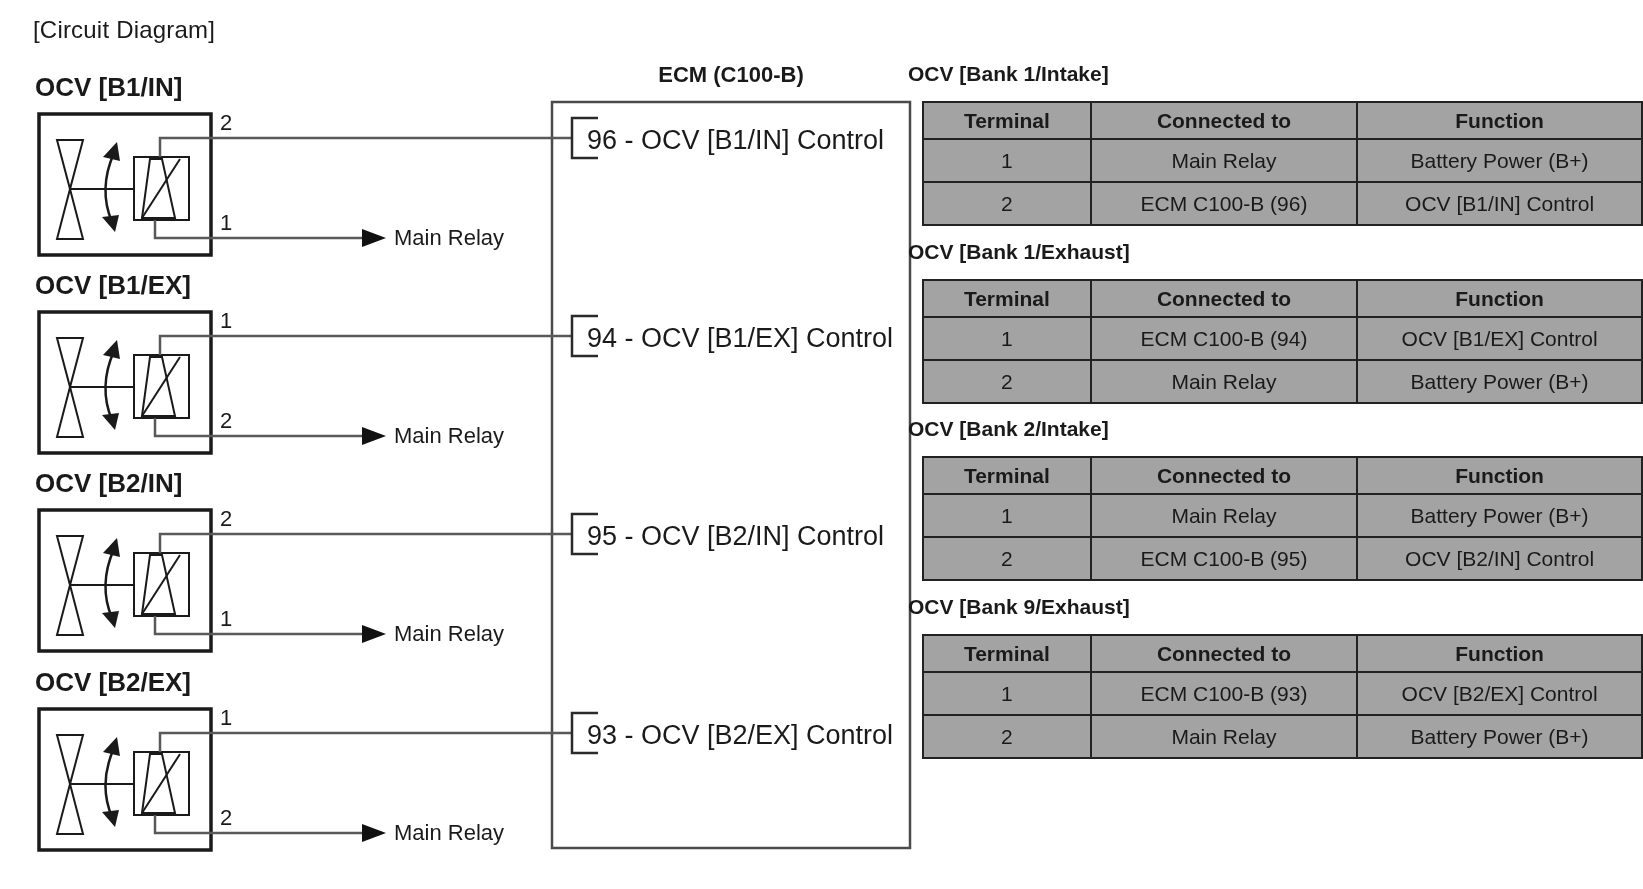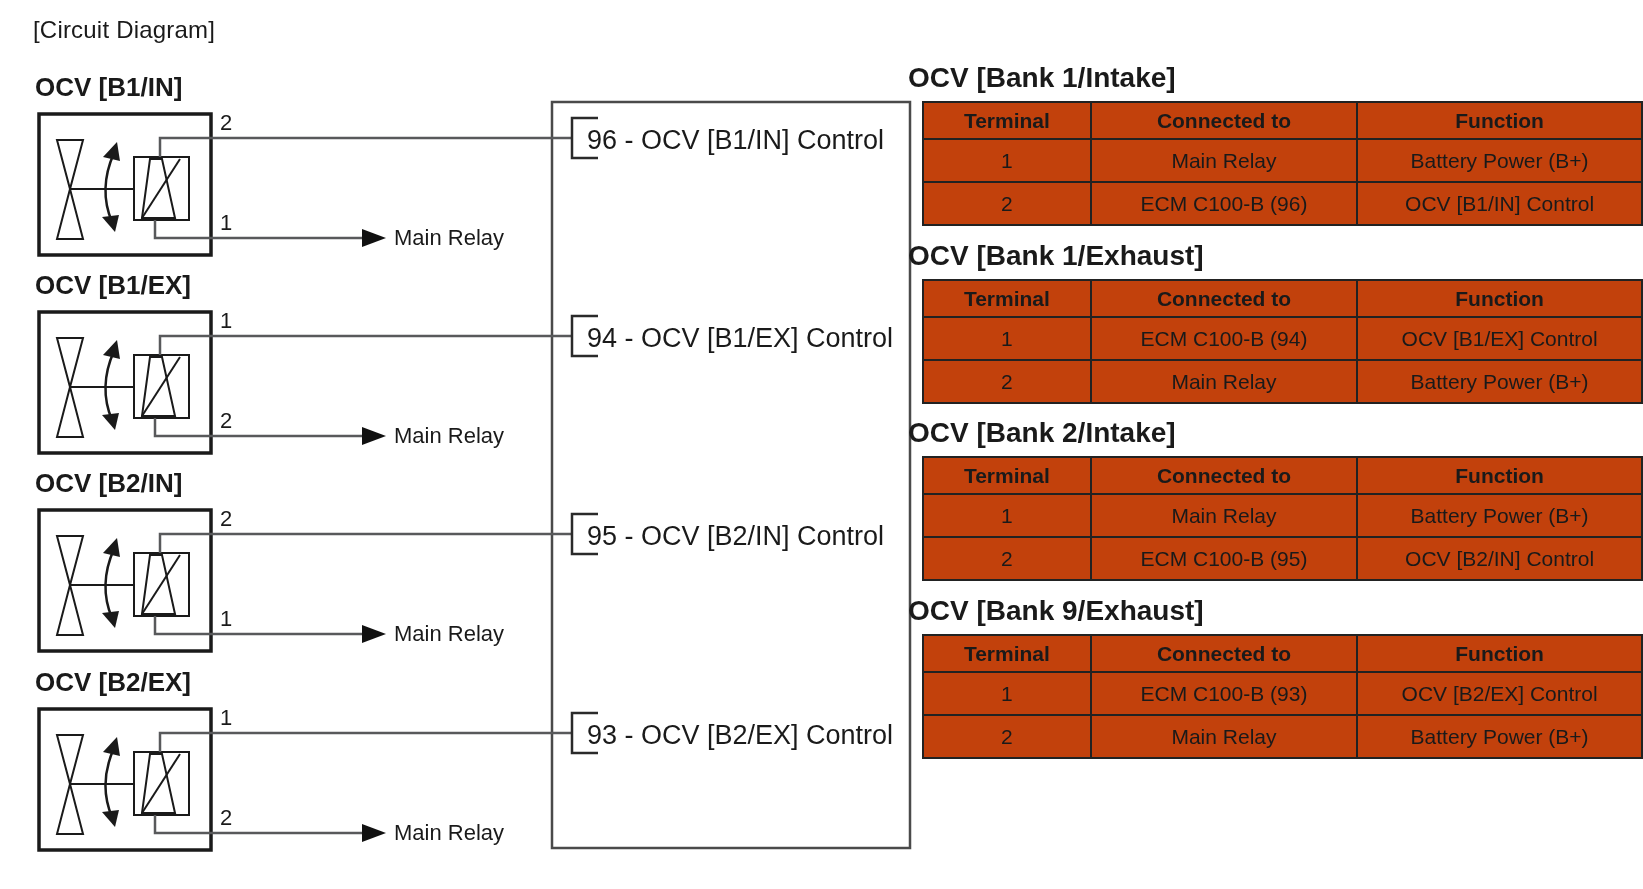--- a/index.html
+++ b/index.html
@@ -7,23 +7,23 @@
     position:relative;width:1643px;height:889px;background:#ffffff;
     font-family:"Liberation Sans","DejaVu Sans",sans-serif;color:#1a1a1a;overflow:hidden;
   }
   .t{position:absolute;white-space:nowrap;line-height:1.15;}
   .section-title{font-size:24px;letter-spacing:.2px;}
   .ocv-label{font-size:26px;font-weight:bold;}
   .ecm-title{font-size:22px;font-weight:bold;text-align:center;}
   .term{font-size:22px;}
   .pin{font-size:27px;}
   .relay{font-size:22px;}
-  .tbl-heading{font-size:28px;font-weight:bold;}
+  .tbl-heading{font-size:21px;font-weight:bold;}
   svg.lines{position:absolute;left:0;top:0;}
-  table.conn{border-collapse:collapse;table-layout:fixed;background:#c2410c;position:absolute;padding-left:21px;}
+  table.conn{border-collapse:collapse;table-layout:fixed;background:#a3a3a3;position:absolute;padding-left:21px;}
   table.conn th,table.conn td{
     border:2px solid #222;text-align:center;vertical-align:middle;
     font-size:21px;padding:0 4px;overflow:hidden;
   }
   table.conn th{height:35px;font-weight:bold;}
   table.conn td{height:41px;font-weight:normal;}
   .c1{width:159px;} .c2{width:259px;} .c3{width:278px;}
 </style>
 </head>
 <body>
@@ -89,20 +89,21 @@
     <g fill="#111">
       <polygon points="362,229 362,247 386,238"></polygon>
       <polygon points="362,427 362,445 386,436"></polygon>
       <polygon points="362,625 362,643 386,634"></polygon>
       <polygon points="362,824 362,842 386,833"></polygon>
     </g>
   </svg>
 
   <div class="t section-title" style="left:33px;top:16px">[Circuit Diagram]</div>
 
+  <div class="t ecm-title" style="left:552px;top:62px;width:358px">ECM (C100-B)</div>
 
   <div class="t ocv-label" style="left:35px;top:73px">OCV [B1/IN]</div>
   <div class="t term" style="left:220px;top:110px">2</div>
   <div class="t term" style="left:220px;top:210px">1</div>
   <div class="t pin" style="left:587px;top:125px">96 - OCV [B1/IN] Control</div>
   <div class="t relay" style="left:394px;top:225px">Main Relay</div>
 
   <div class="t ocv-label" style="left:35px;top:271px">OCV [B1/EX]</div>
   <div class="t term" style="left:220px;top:308px">1</div>
   <div class="t term" style="left:220px;top:408px">2</div>

